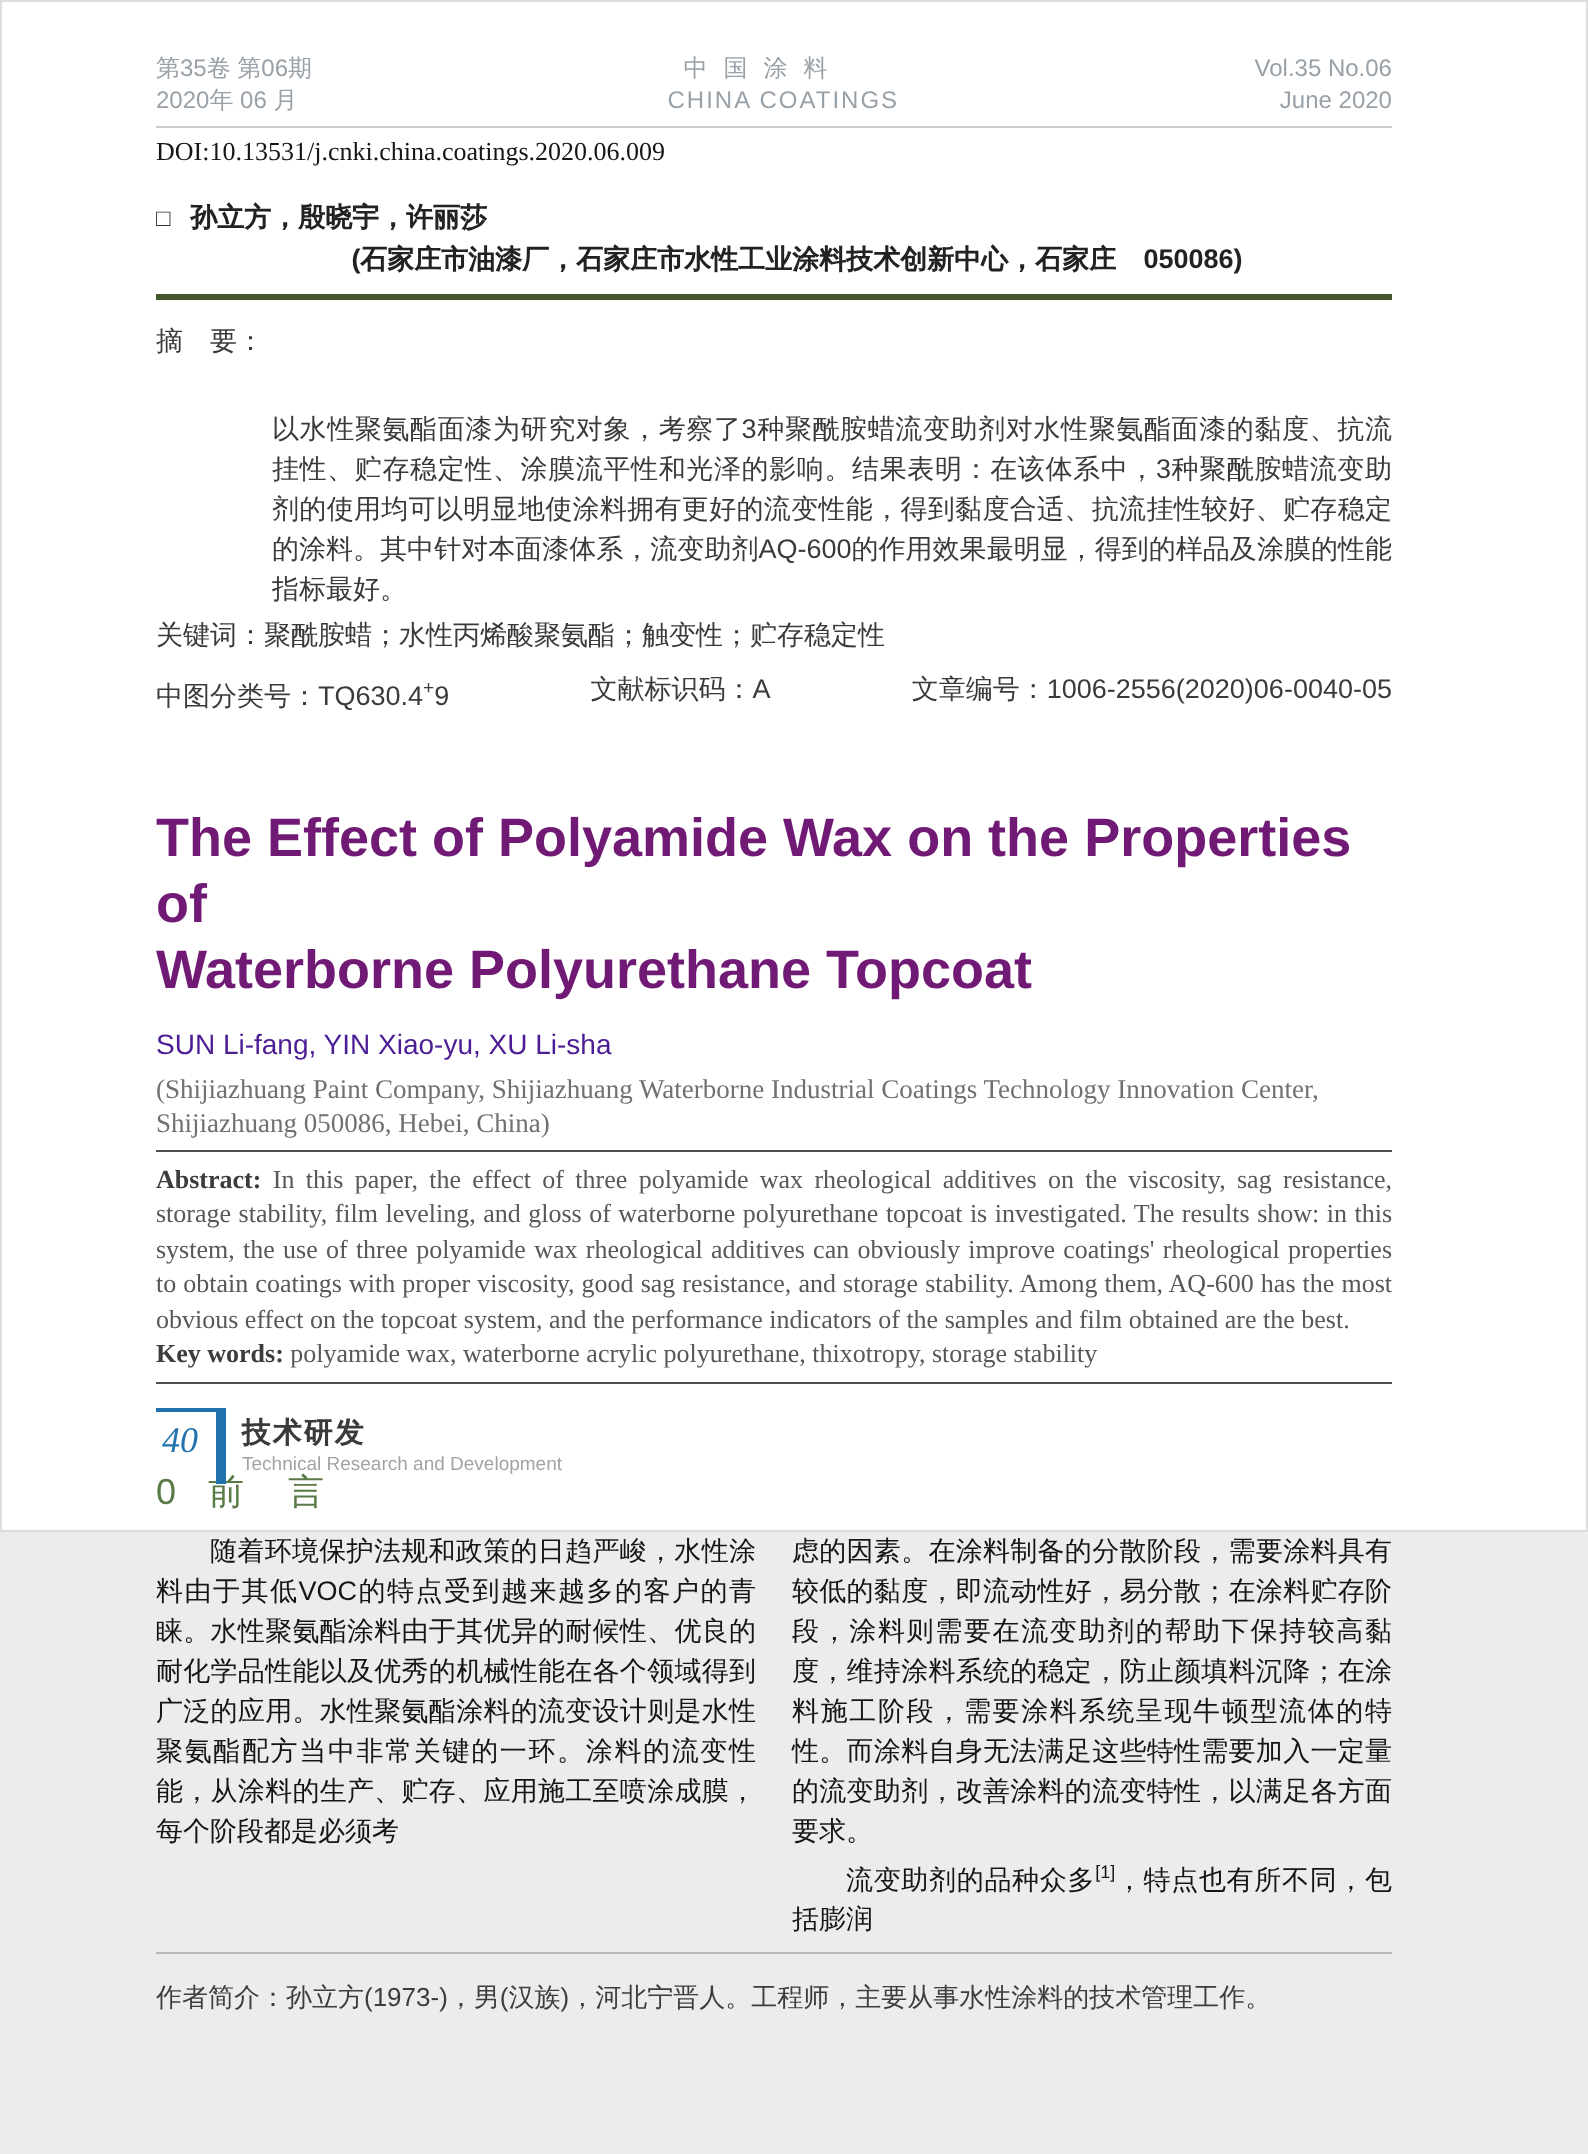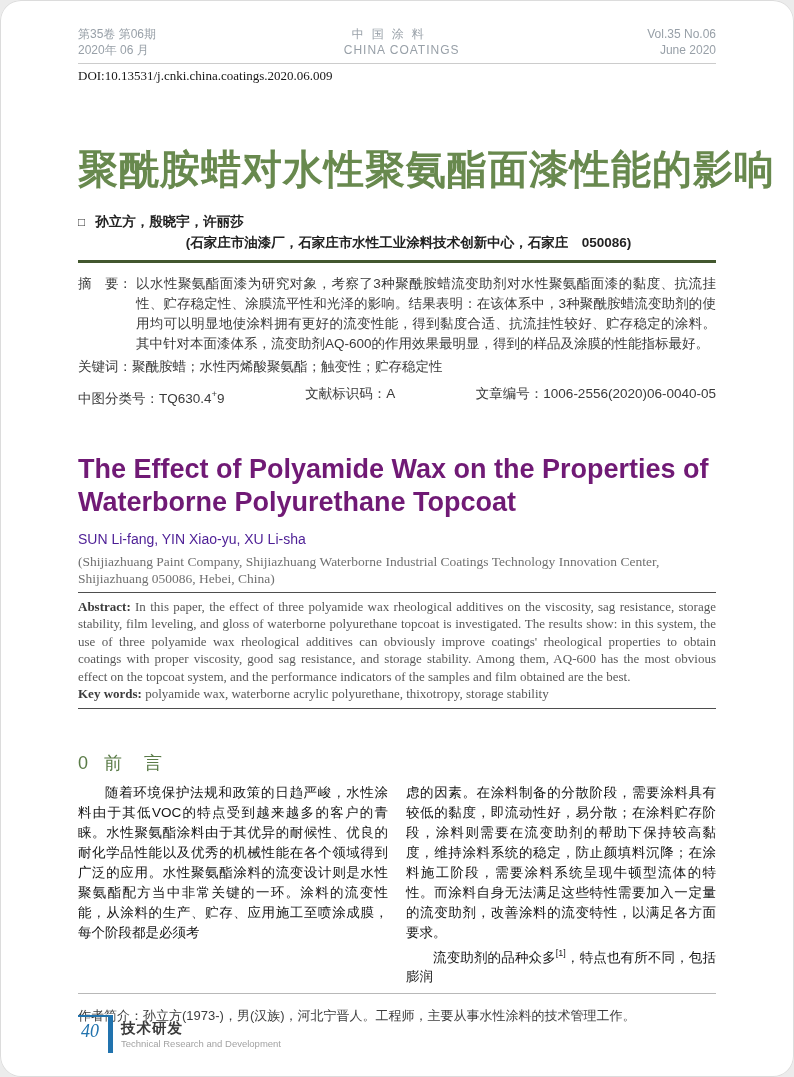--- a/index.html
+++ b/index.html
@@ -1,22 +1,21 @@
 <!DOCTYPE html>
 <html><head>
 <meta charset="utf-8">
 <style>
   * { margin:0; padding:0; box-sizing:border-box; }
   html,body { width:794px; height:1077px; overflow:hidden; background:#ececec; }
   body { font-family:"Liberation Sans", sans-serif; }
   .page {
-    width:794px; height:1077px; background:#ffffff; position:relative;
+    width:794px; height:766px; background:#ffffff; position:relative;
     box-shadow: inset 0 0 0 1px #dcdcdc;
-    padding:26px 78px 0 78px;
-    border-radius:21px;
+    padding:26px 98px 0 78px;
   }
   
   .hdr { display:flex; justify-content:space-between; align-items:flex-start;
          font-size:12px; line-height:16px; color:#98a0a8;
          border-bottom:1px solid #cccccc; padding-bottom:5px; }
   .hdr-col-c { text-align:left; }
   .hdr-cn-journal { letter-spacing:8px; padding-left:8px; }
   .hdr-en-journal { letter-spacing:1px; }
   .hdr-col-r { text-align:right; }
   .doi { margin-top:4px; font-family:"Liberation Serif", serif; font-size:13px; color:#161616; }
@@ -25,21 +24,21 @@
               letter-spacing:1px; white-space:nowrap; }
   .authors-cn { margin-top:16px; display:flex; align-items:center;
                 font-size:13.5px; line-height:18px; color:#222; font-weight:bold; }
   .author-marker { font-size:12px; margin-right:10px; color:#333; font-weight:normal; }
   .affil-cn { margin-top:3px; padding-left:23px; font-size:13.5px; line-height:18px;
               color:#222; font-weight:bold;text-align:center; }
   .green-rule { margin-top:8px; height:3px; background:#42572e; }
   
   .abstract-cn { margin-top:11px; display:flex; font-size:13.5px; line-height:20px; color:#3a3a3a; }
   .abstract-cn-label { white-space:nowrap; margin-right:4px; }
-  .abstract-cn-text { flex:1; text-align:justify; }
+  .abstract-cn-text { flex:1; text-align:justify;margin-top:44px; }
   .keywords-cn { margin-top:3px; font-size:13.5px; line-height:20px; color:#3a3a3a; }
   .classification { margin-top:8px; display:flex; justify-content:space-between;
                     font-size:13.5px; line-height:17px; color:#3a3a3a; }
   .sup-plus { vertical-align:super; font-size:9.5px; }
   
   .title-en { margin-top:46px; font-size:27px; font-weight:bold; color:#701a75; line-height:33px; }
   .authors-en { margin-top:12px; font-size:14px; line-height:17px; color:#4c1d95; }
   .affil-en { margin-top:5px; font-family:"Liberation Serif", serif; 
               font-size:13.5px; line-height:17px; color:#707070; }
   .dark-rule { margin-top:5px; border-top:1px solid #4e4e4e; }
@@ -85,21 +84,20 @@
       <div class="hdr-cn-journal">中国涂料</div>
       <div class="hdr-en-journal">CHINA COATINGS</div>
     </div>
     <div class="hdr-col-r">
       <div>Vol.35 No.06</div>
       <div>June 2020</div>
     </div>
   </div>
   <div class="doi">DOI:10.13531/j.cnki.china.coatings.2020.06.009</div>
 
-  <h1 class="title-cn">聚酰胺蜡对水性聚氨酯面漆性能的影响</h1>
   <div class="authors-cn">
     <span class="author-marker">□</span>
     <span>孙立方，殷晓宇，许丽莎</span>
   </div>
   <div class="affil-cn">(石家庄市油漆厂，石家庄市水性工业涂料技术创新中心，石家庄　050086)</div>
   <div class="green-rule"></div>
 
   <div class="abstract-cn">
     <span class="abstract-cn-label">摘　要：</span>
     <span class="abstract-cn-text">以水性聚氨酯面漆为研究对象，考察了3种聚酰胺蜡流变助剂对水性聚氨酯面漆的黏度、抗流挂性、贮存稳定性、涂膜流平性和光泽的影响。结果表明：在该体系中，3种聚酰胺蜡流变助剂的使用均可以明显地使涂料拥有更好的流变性能，得到黏度合适、抗流挂性较好、贮存稳定的涂料。其中针对本面漆体系，流变助剂AQ-600的作用效果最明显，得到的样品及涂膜的性能指标最好。</span>

